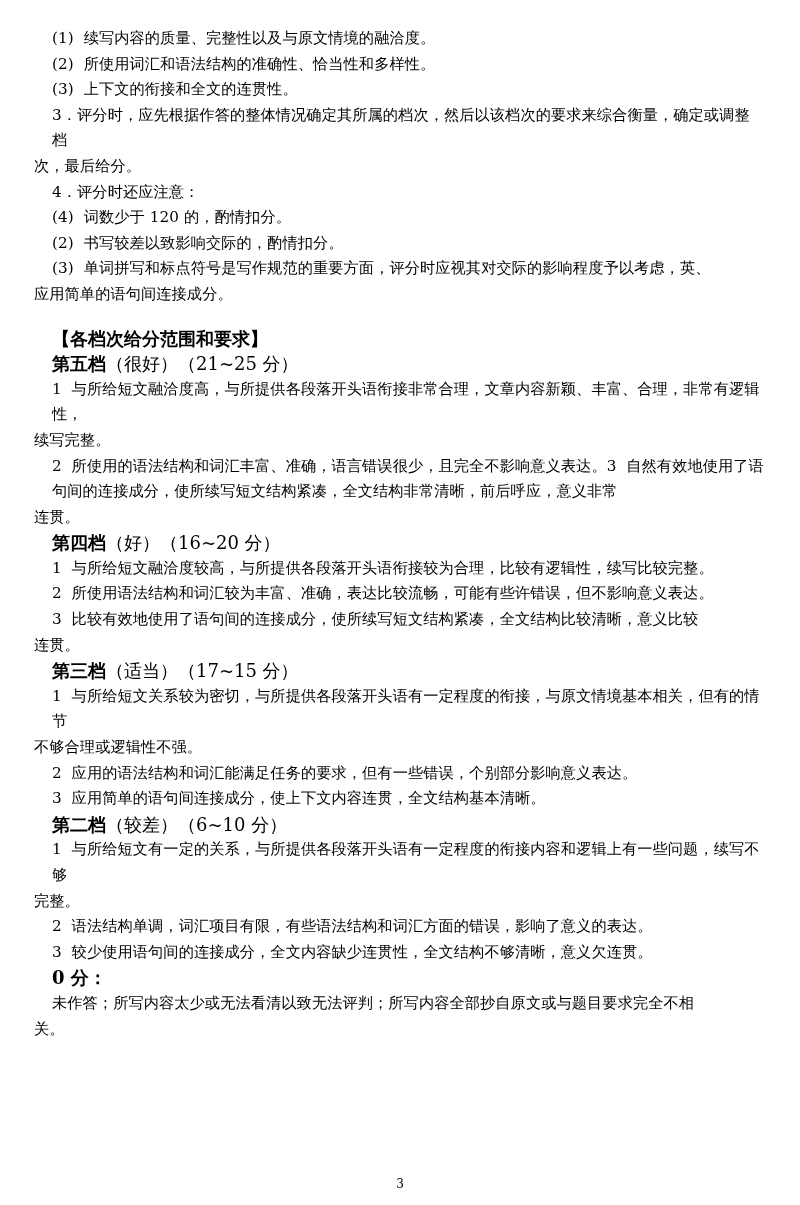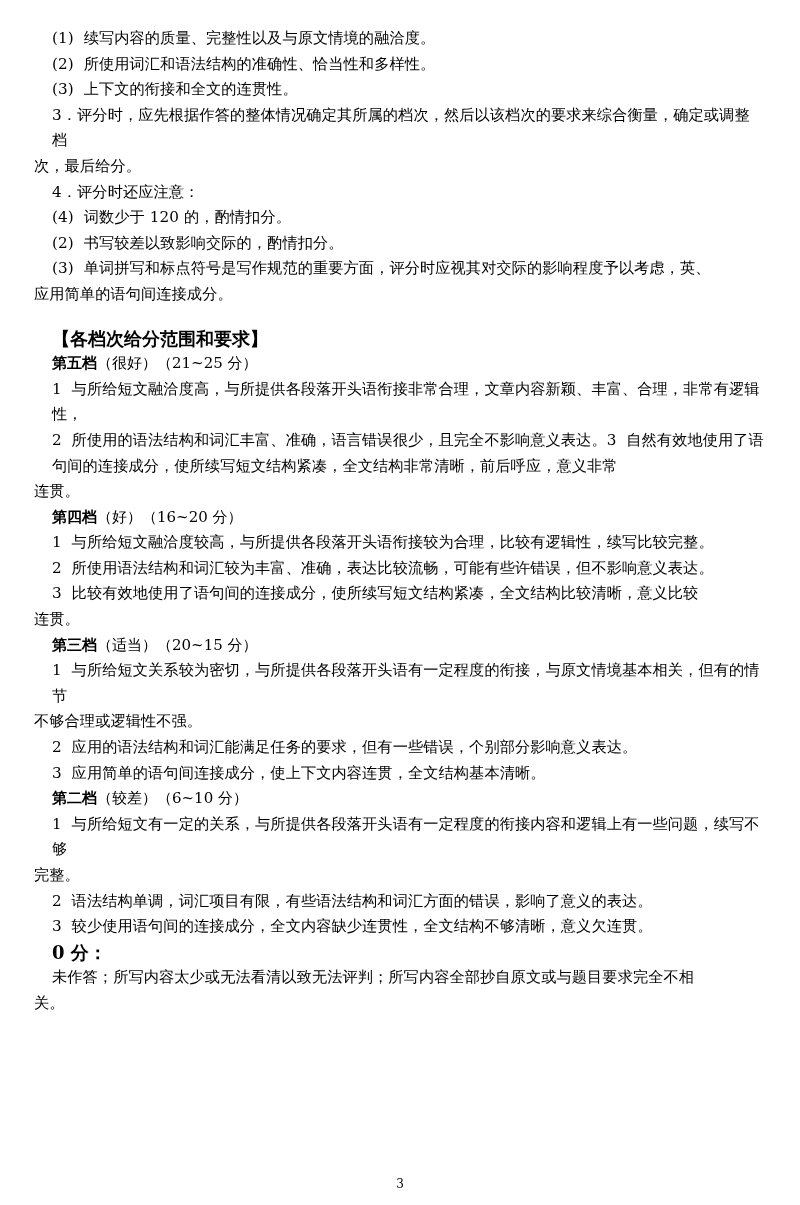--- a/index.html
+++ b/index.html
@@ -40,21 +40,21 @@
   .gap-med { height: 18px; }
   .footer {
     position: absolute;
     bottom: 14px;
     left: 0;
     width: 800px;
     text-align: center;
     font-size: 12px;
     font-family: "DejaVu Serif", "Liberation Serif", serif;
   }
-  .ghead-wrap { padding-left: 18px; line-height: 25.6px; font-size: 15px; }
+  .ghead-wrap { padding-left: 18px; line-height: 25.6px; font-size: 18px; }
   .ghead-wrap .gname { font-weight: bold; }
   .ghead-wrap .grange { font-weight: normal; }
 </style>
 </head>
 <body>
 
 <div class="page">
 
   <div>
     <div class="line indent1">(1)  续写内容的质量、完整性以及与原文情境的融洽度。</div>
@@ -69,34 +69,35 @@
     <div class="line hang">应用简单的语句间连接成分。</div>
   </div>
 
   <div class="gap-med"></div>
 
   <div class="section-title">【各档次给分范围和要求】</div>
 
   <div>
     <div class="ghead-wrap"><span class="gname">第五档</span><span class="grange">（很好）</span><span class="grange">（21~25 分）</span></div>
     <div class="line indent1">1  与所给短文融洽度高，与所提供各段落开头语衔接非常合理，文章内容新颖、丰富、合理，非常有逻辑性，</div>
+    <div class="line hang">续写完整。</div>
     <div class="line indent1">2  所使用的语法结构和词汇丰富、准确，语言错误很少，且完全不影响意义表达。3  自然有效地使用了语句间的连接成分，使所续写短文结构紧凑，全文结构非常清晰，前后呼应，意义非常</div>
     <div class="line hang">连贯。</div>
   </div>
 
   <div>
     <div class="ghead-wrap"><span class="gname">第四档</span><span class="grange">（好）</span><span class="grange">（16~20 分）</span></div>
     <div class="line indent1">1  与所给短文融洽度较高，与所提供各段落开头语衔接较为合理，比较有逻辑性，续写比较完整。</div>
     <div class="line indent1">2  所使用语法结构和词汇较为丰富、准确，表达比较流畅，可能有些许错误，但不影响意义表达。</div>
     <div class="line indent1">3  比较有效地使用了语句间的连接成分，使所续写短文结构紧凑，全文结构比较清晰，意义比较</div>
     <div class="line hang">连贯。</div>
   </div>
 
   <div>
-    <div class="ghead-wrap"><span class="gname">第三档</span><span class="grange">（适当）</span><span class="grange">（20~15 分）</span></div>
+    <div class="ghead-wrap"><span class="gname">第三档</span><span class="grange">（适当）</span><span class="grange">（17~15 分）</span></div>
     <div class="line indent1">1  与所给短文关系较为密切，与所提供各段落开头语有一定程度的衔接，与原文情境基本相关，但有的情节</div>
     <div class="line hang">不够合理或逻辑性不强。</div>
     <div class="line indent1">2  应用的语法结构和词汇能满足任务的要求，但有一些错误，个别部分影响意义表达。</div>
     <div class="line indent1">3  应用简单的语句间连接成分，使上下文内容连贯，全文结构基本清晰。</div>
   </div>
 
   <div>
     <div class="ghead-wrap"><span class="gname">第二档</span><span class="grange">（较差）</span><span class="grange">（6~10 分）</span></div>
     <div class="line indent1">1  与所给短文有一定的关系，与所提供各段落开头语有一定程度的衔接内容和逻辑上有一些问题，续写不够</div>
     <div class="line hang">完整。</div>

